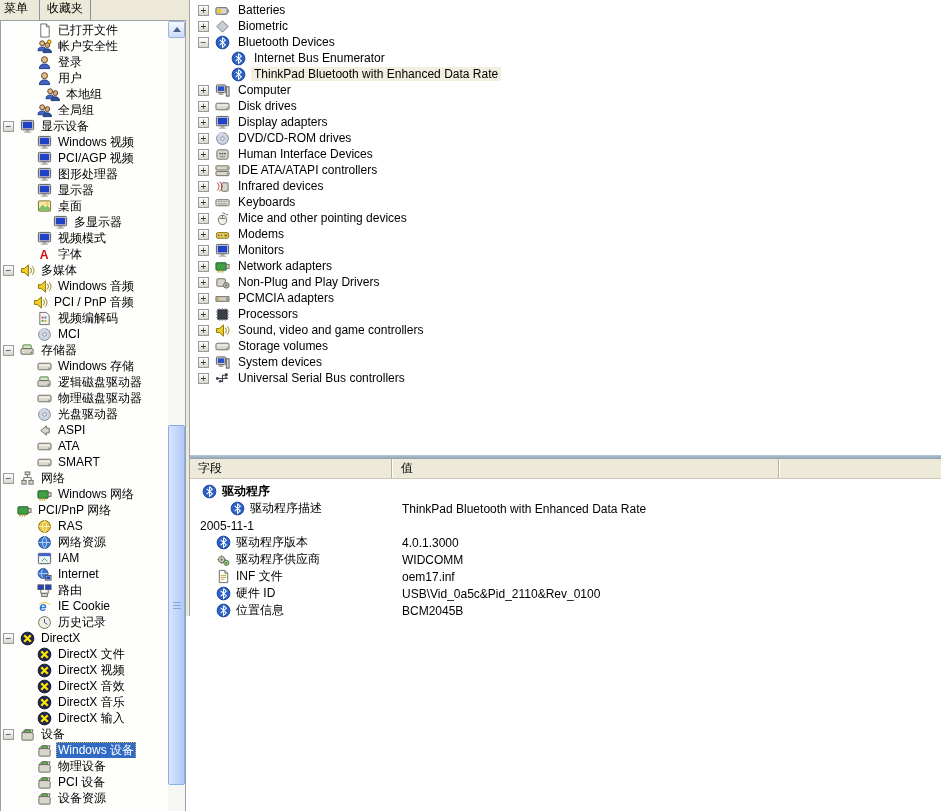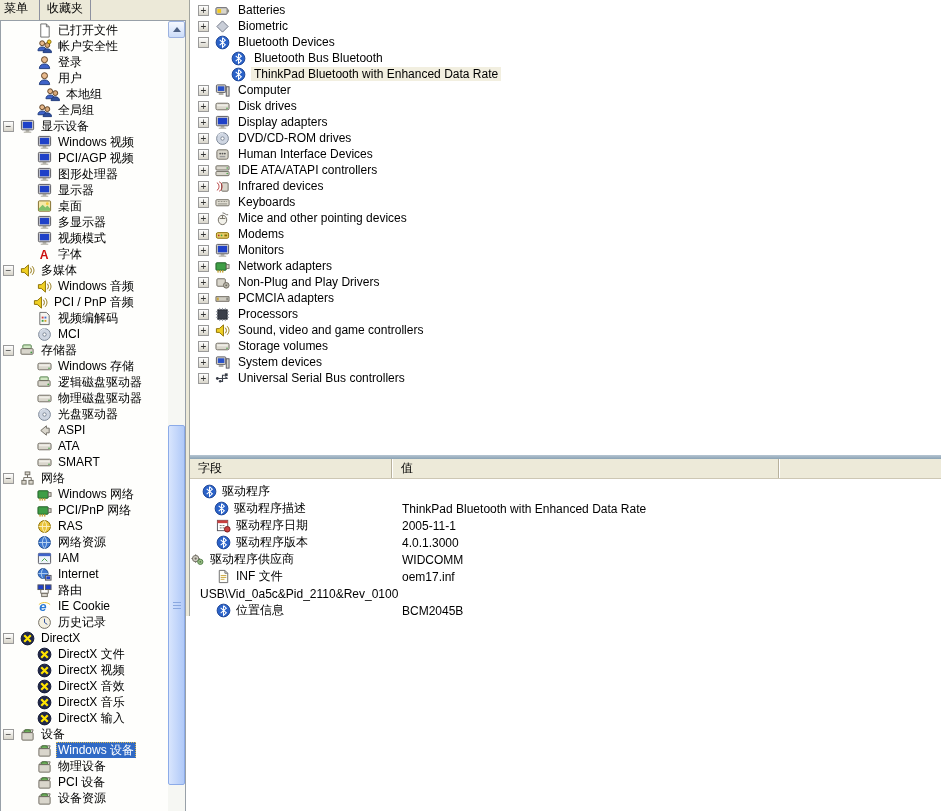--- a/index.html
+++ b/index.html
@@ -183,21 +183,21 @@
           <div class="trow" style="padding-left: 36px;">
             <span class="ic">
               <svg viewBox="0 0 16 16" xmlns="http://www.w3.org/2000/svg">
                 <rect x="1.5" y="2" width="13" height="11" rx="1" fill="#f7e9a8" stroke="#7d6a2a"></rect>
                 <path d="M2 10l4-4 3 3 2-2 3 3v2.5H2z" fill="#7fbf6a"></path>
                 <circle cx="11" cy="5" r="1.5" fill="#f2cb3a"></circle>
               </svg>
             </span>
             <span class="lbl">桌面</span>
           </div>
-          <div class="trow" style="padding-left: 36px;">
+          <div class="trow" style="padding-left: 52px;">
             <span class="ic">
               <svg viewBox="0 0 16 16" xmlns="http://www.w3.org/2000/svg">
                 <rect x="1.5" y="1.5" width="13" height="10" rx="1" fill="#dcd8cc" stroke="#55555e"></rect>
                 <rect x="3" y="3" width="10" height="7" fill="#1f41c8"></rect>
                 <rect x="6" y="12" width="4" height="1.5" fill="#8f8d85"></rect>
                 <rect x="4" y="13.5" width="8" height="1.2" fill="#b3b0a5"></rect>
               </svg>
             </span>
             <span class="lbl">多显示器</span>
           </div>
@@ -366,21 +366,21 @@
               <svg viewBox="0 0 16 16" xmlns="http://www.w3.org/2000/svg">
                 <rect x="1" y="4" width="11" height="8" rx="1" fill="#3f9e46" stroke="#1e5c23"></rect>
                 <rect x="2.5" y="12" width="1.5" height="2.5" fill="#caa53a"></rect>
                 <rect x="5" y="12" width="1.5" height="2.5" fill="#caa53a"></rect>
                 <rect x="7.5" y="12" width="1.5" height="2.5" fill="#caa53a"></rect>
                 <rect x="12" y="6" width="3" height="4" fill="#d9d6cc" stroke="#6e6a60"></rect>
               </svg>
             </span>
             <span class="lbl">Windows 网络</span>
           </div>
-          <div class="trow" style="padding-left: 36px;">
+          <div class="trow" style="padding-left: 16px;">
             <span class="ic">
               <svg viewBox="0 0 16 16" xmlns="http://www.w3.org/2000/svg">
                 <rect x="1" y="4" width="11" height="8" rx="1" fill="#3f9e46" stroke="#1e5c23"></rect>
                 <rect x="2.5" y="12" width="1.5" height="2.5" fill="#caa53a"></rect>
                 <rect x="5" y="12" width="1.5" height="2.5" fill="#caa53a"></rect>
                 <rect x="7.5" y="12" width="1.5" height="2.5" fill="#caa53a"></rect>
                 <rect x="12" y="6" width="3" height="4" fill="#d9d6cc" stroke="#6e6a60"></rect>
               </svg>
             </span>
             <span class="lbl">PCI/PnP 网络</span>
@@ -606,21 +606,21 @@
             </span>
             <span class="lbl">Bluetooth Devices</span>
           </div>
           <div class="trow" style="padding-left: 41px;">
             <span class="ic">
               <svg viewBox="0 0 16 16" xmlns="http://www.w3.org/2000/svg">
                 <circle cx="8" cy="8" r="6.8" fill="#2a62c9" stroke="#174092"></circle>
                 <path d="M8 2.8v10.4l3-2.7-6-5.4M8 2.8l3 2.7-6 5.4" stroke="#fff" fill="none" stroke-width="1.1"></path>
               </svg>
             </span>
-            <span class="lbl">Bluetooth Bus Bluetooth</span>
+            <span class="lbl">Internet Bus Enumerator</span>
           </div>
           <div class="trow" style="padding-left: 41px;">
             <span class="ic">
               <svg viewBox="0 0 16 16" xmlns="http://www.w3.org/2000/svg">
                 <circle cx="8" cy="8" r="6.8" fill="#2a62c9" stroke="#174092"></circle>
                 <path d="M8 2.8v10.4l3-2.7-6-5.4M8 2.8l3 2.7-6 5.4" stroke="#fff" fill="none" stroke-width="1.1"></path>
               </svg>
             </span>
             <span class="lbl sel-cream">ThinkPad Bluetooth with Enhanced Data Rate</span>
           </div>
@@ -843,71 +843,60 @@
     </section>
     <div class="splitter"></div>
     <section class="props">
       <div class="props-header">
         <div class="col col1">字段</div>
         <div class="col col2">值</div>
         <div class="col col3"></div>
       </div>
       <div class="props-body" id="props-body">
           <div class="prow">
-            <div class="fcell" style="padding-left: 12px;">
+            <div class="fcell" style="padding-left: 12px; font-weight: bold;">
               <span class="ic">
                 <svg viewBox="0 0 16 16" xmlns="http://www.w3.org/2000/svg">
                   <circle cx="8" cy="8" r="6.8" fill="#2a62c9" stroke="#174092"></circle>
                   <path d="M8 2.8v10.4l3-2.7-6-5.4M8 2.8l3 2.7-6 5.4" stroke="#fff" fill="none" stroke-width="1.1"></path>
                 </svg>
               </span>
               <span class="lbl">驱动程序</span>
             </div>
             <div class="vcell"></div>
           </div>
           <div class="prow">
-            <div class="fcell" style="padding-left: 24px;">
+            <div class="fcell" style="padding-left: 40px;">
               <span class="ic">
                 <svg viewBox="0 0 16 16" xmlns="http://www.w3.org/2000/svg">
                   <circle cx="8" cy="8" r="6.8" fill="#2a62c9" stroke="#174092"></circle>
                   <path d="M8 2.8v10.4l3-2.7-6-5.4M8 2.8l3 2.7-6 5.4" stroke="#fff" fill="none" stroke-width="1.1"></path>
                 </svg>
               </span>
               <span class="lbl">驱动程序描述</span>
             </div>
             <div class="vcell">ThinkPad Bluetooth with Enhanced Data Rate</div>
           </div>
           <div class="prow">
-            <div class="fcell" style="padding-left: 26px;">
-              <span class="ic">
-                <svg viewBox="0 0 16 16" xmlns="http://www.w3.org/2000/svg">
-                  <rect x="1.5" y="2.5" width="11" height="11" fill="#fff" stroke="#55555e"></rect>
-                  <rect x="1.5" y="2.5" width="11" height="3" fill="#c94040"></rect>
-                  <path d="M4 8h2M7 8h2M4 10.5h2M7 10.5h2" stroke="#777"></path>
-                  <circle cx="12" cy="12" r="3" fill="#c94040" stroke="#7a1e1e"></circle>
-                </svg>
-              </span>
-              <span class="lbl">驱动程序日期</span>
-            </div>
             <div class="vcell">2005-11-1</div>
           </div>
           <div class="prow">
             <div class="fcell" style="padding-left: 26px;">
               <span class="ic">
                 <svg viewBox="0 0 16 16" xmlns="http://www.w3.org/2000/svg">
                   <circle cx="8" cy="8" r="6.8" fill="#2a62c9" stroke="#174092"></circle>
                   <path d="M8 2.8v10.4l3-2.7-6-5.4M8 2.8l3 2.7-6 5.4" stroke="#fff" fill="none" stroke-width="1.1"></path>
                 </svg>
               </span>
               <span class="lbl">驱动程序版本</span>
             </div>
             <div class="vcell">4.0.1.3000</div>
           </div>
           <div class="prow">
-            <div class="fcell" style="">
+            <div class="fcell" style="padding-left: 26px; align-items: flex-end;">
               <span class="ic">
                 <svg viewBox="0 0 16 16" xmlns="http://www.w3.org/2000/svg">
                   <circle cx="6" cy="7" r="3.4" fill="#cfccc2" stroke="#6e6a60"></circle>
                   <circle cx="6" cy="7" r="1.2" fill="#6e6a60"></circle>
                   <path d="M6 2.5v1.6M6 9.9v1.6M1.5 7h1.6M8.9 7h1.6" stroke="#6e6a60"></path>
                   <circle cx="11" cy="10.5" r="2.8" fill="#9fc08a" stroke="#4e7e44"></circle>
                   <circle cx="11" cy="10.5" r="1" fill="#4e7e44"></circle>
                 </svg>
               </span>
               <span class="lbl">驱动程序供应商</span>
@@ -921,20 +910,29 @@
                   <path d="M3.5 1.5h6l3 3v10h-9z" fill="#fdfdf8" stroke="#6b6b6b"></path>
                   <path d="M9.5 1.5v3h3" fill="none" stroke="#6b6b6b"></path>
                   <path d="M5 7h6M5 9h6M5 11h4" stroke="#caa53a"></path>
                 </svg>
               </span>
               <span class="lbl">INF 文件</span>
             </div>
             <div class="vcell">oem17.inf</div>
           </div>
           <div class="prow">
+            <div class="fcell" style="padding-left: 26px;">
+              <span class="ic">
+                <svg viewBox="0 0 16 16" xmlns="http://www.w3.org/2000/svg">
+                  <circle cx="8" cy="8" r="6.8" fill="#2a62c9" stroke="#174092"></circle>
+                  <path d="M8 2.8v10.4l3-2.7-6-5.4M8 2.8l3 2.7-6 5.4" stroke="#fff" fill="none" stroke-width="1.1"></path>
+                </svg>
+              </span>
+              <span class="lbl">硬件 ID</span>
+            </div>
             <div class="vcell">USB\Vid_0a5c&amp;Pid_2110&amp;Rev_0100</div>
           </div>
           <div class="prow">
             <div class="fcell" style="padding-left: 26px;">
               <span class="ic">
                 <svg viewBox="0 0 16 16" xmlns="http://www.w3.org/2000/svg">
                   <circle cx="8" cy="8" r="6.8" fill="#2a62c9" stroke="#174092"></circle>
                   <path d="M8 2.8v10.4l3-2.7-6-5.4M8 2.8l3 2.7-6 5.4" stroke="#fff" fill="none" stroke-width="1.1"></path>
                 </svg>
               </span>

